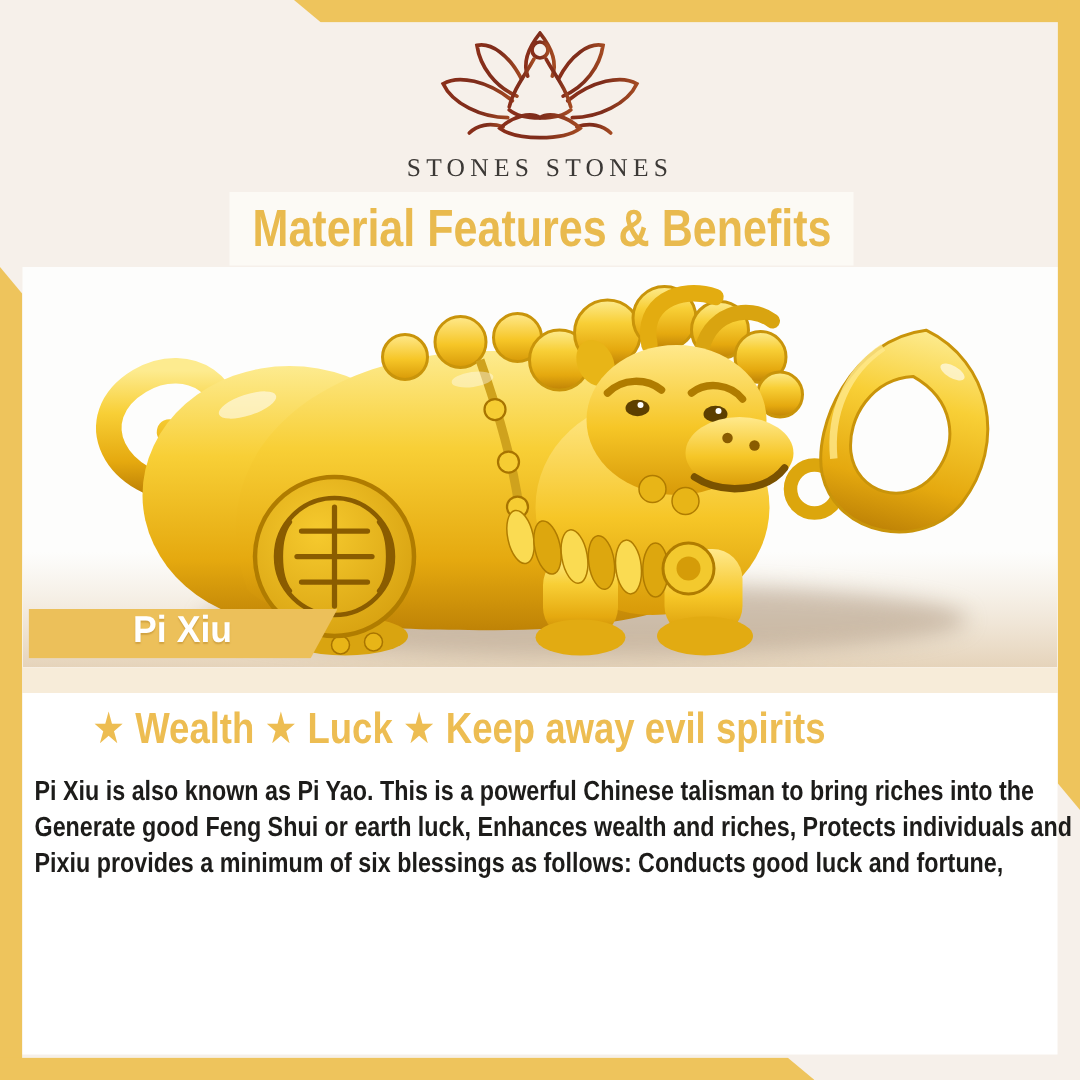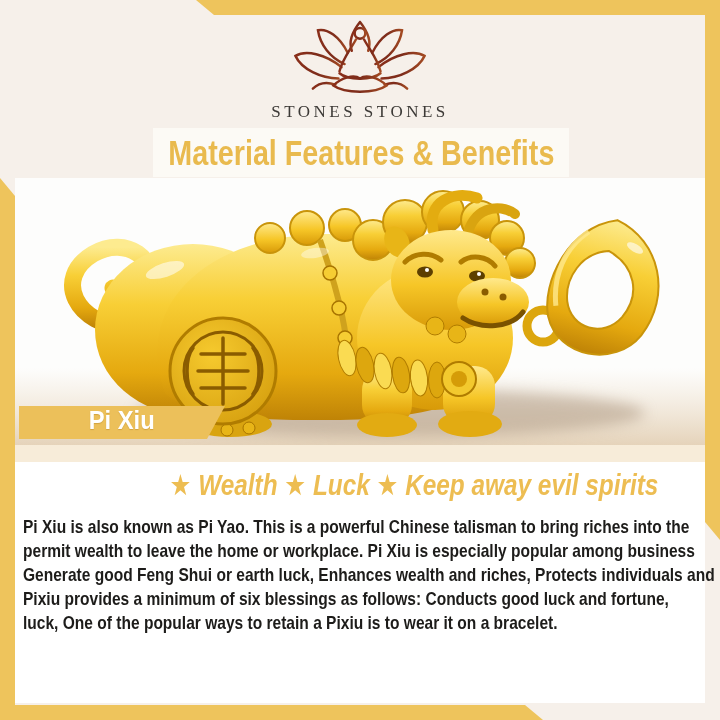--- a/index.html
+++ b/index.html
@@ -35,21 +35,21 @@
   .pixiu-bar{position:absolute;left:19px;top:406px;width:206px;height:33px;
              background:#ecc05a;display:flex;justify-content:center;
              clip-path:polygon(0 0,100% 0,calc(100% - 18px) 100%,0 100%);}
   .pixiu-bar span{color:#ffffff;font-weight:bold;font-size:25px;
              text-shadow:0 1px 1px rgba(160,110,20,.35);transform:scaleX(.95);}
 
   .strip{position:absolute;left:15px;top:445px;width:690px;height:17px;background:#f7ecd9;}
 
   
   .text-panel{position:absolute;left:15px;top:462px;width:690px;height:241px;background:#ffffff;}
-  .benefit-heading{height:36px;margin-top:5px;display:flex;align-items:center;justify-content:flex-end;font-style:italic;}
+  .benefit-heading{height:36px;margin-top:5px;display:flex;align-items:center;justify-content:flex-start;}
   .benefit-heading span{display:inline-block;white-space:nowrap;font-weight:bold;
              font-size:29px;color:#edbd52;transform:scaleX(.84);}
   .body-block{margin-top:12px;padding-left:8px;}
   .bodyline{height:24px;line-height:24px;overflow:visible;}
   .bodyline span{display:inline-block;white-space:nowrap;font-weight:bold;
              font-size:18.5px;color:#1d1c1a;letter-spacing:0;
              transform:scaleX(.84);transform-origin:0 50%;}
 </style>
 </head>
 <body>
@@ -222,20 +222,18 @@
   </div>
 
   <div class="strip"></div>
 
   <div class="text-panel">
     <div class="benefit-heading">
       <span>★  Wealth ★  Luck ★  Keep away evil spirits</span>
     </div>
     <div class="body-block">
       <div class="bodyline"><span>Pi Xiu is also known as Pi Yao. This is a powerful Chinese talisman to bring riches into the</span></div>
-      <div class="bodyline"><span>permit wealth to leave the home or workplace. Pi Xiu is especially popular among business</span></div>
       <div class="bodyline"><span>Generate good Feng Shui or earth luck, Enhances wealth and riches, Protects individuals and</span></div>
       <div class="bodyline"><span>Pixiu provides a minimum of six blessings as follows: Conducts good luck and fortune,</span></div>
-      <div class="bodyline"><span>luck, One of the popular ways to retain a Pixiu is to wear it on a bracelet.</span></div>
     </div>
   </div>
 
 </div>
 
 </body></html>

